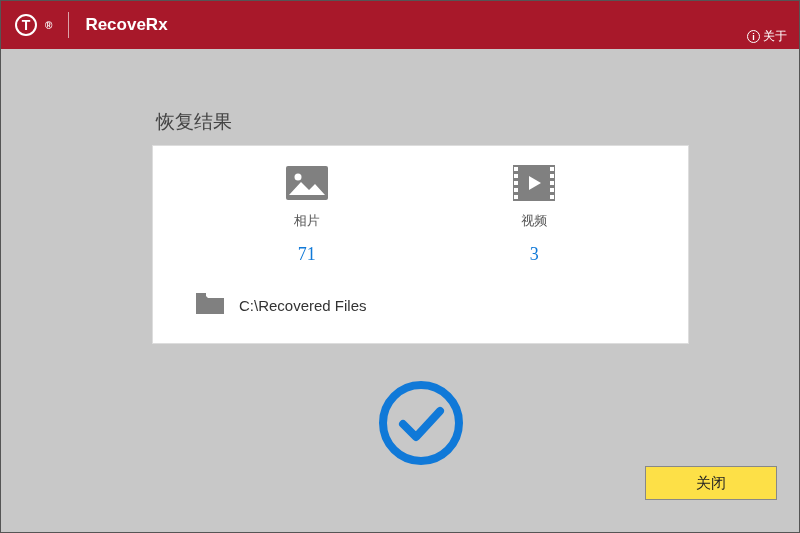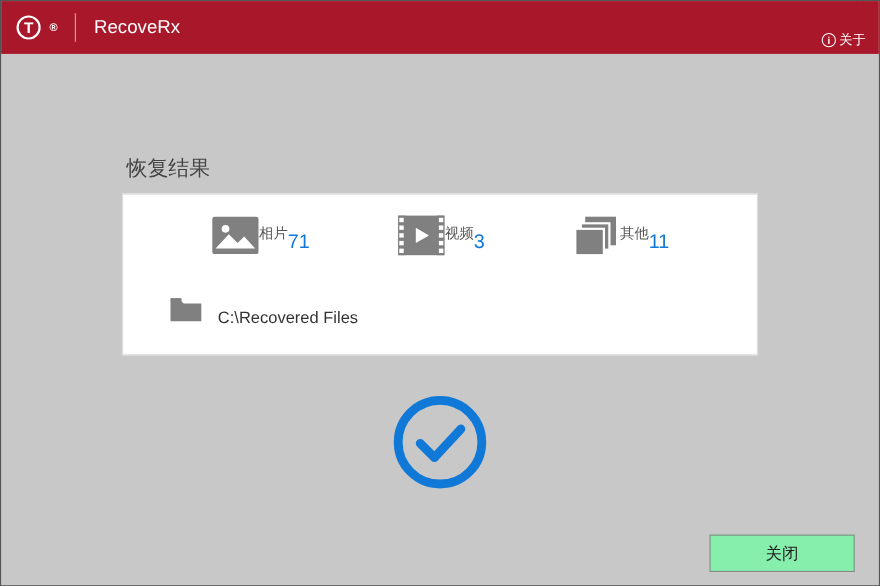--- a/index.html
+++ b/index.html
@@ -53,21 +53,21 @@
     }
     .brand-divider {
       width: 1px;
       height: 26px;
       background: rgba(255,255,255,0.6);
       margin: 0 16px;
     }
     .brand-app {
       color: #fff;
       font-size: 17px;
-      font-weight: 400;
+      font-weight: 700;
       text-align: center;
     }
     .about-link {
       position: absolute;
       right: 12px;
       bottom: 4px;
       color: #fff;
       font-size: 12px;
       display: flex;
       align-items: center;
@@ -88,86 +88,88 @@
     .window-controls {
       position: absolute;
       top: -1px;
       right: 6px;
       color: #333;
       font-size: 11px;
       letter-spacing: 6px;
       line-height: 1;
     }
     .content {
-      padding: 91px 110px 0 110px;
+      padding: 60px 110px 0 110px;
+      margin-left: 41px;
     }
     .section-title {
       font-size: 19px;
       color: #444;
       margin-bottom: 10px;
       padding-left: 4px;
     }
     .results-box {
       background: #fff;
       padding: 18px 40px 24px 40px;
       border: 1px solid #ddd;
     }
     .categories {
       display: flex;
       justify-content: space-around;
       margin-bottom: 26px;
     }
     .cat {
       display: flex;
-      flex-direction: row;
-      align-items: center;
-      cursor: pointer;
+      flex-direction: column;
+      align-items: center;
+      cursor: pointer;
+      font-family: Liberation Serif, serif;
     }
     .cat-icon {
       width: 44px;
       height: 38px;
       margin-bottom: 10px;
       display: flex;
       align-items: center;
       justify-content: center;
     }
     .cat-label {
       font-size: 13px;
       color: #555;
       margin-bottom: 14px;
     }
     .cat-count {
       font-size: 18px;
       color: #1079d8;
     }
     .path-row {
       display: flex;
-      align-items: flex-end;
+      align-items: center;
       padding-left: 2px;
       cursor: pointer;
     }
     .folder-icon {
       margin-right: 14px;
     }
     .path-text {
       font-size: 15px;
       color: #333;
     }
     .success-mark {
       display: flex;
       justify-content: center;
       margin-top: 34px;
     }
     .close-button {
       position: absolute;
-      bottom: 12px;
+      bottom: 32px;
       right: 22px;
       width: 132px;
       height: 34px;
-      background: #86efac;
+      background: #fde047;
       border: 1px solid #888;
       font-size: 15px;
       color: #222;
       cursor: pointer;
       font-family: inherit;
     }
   </style>
 </head>
 <body>
 
@@ -223,33 +225,20 @@
             <rect x="38" y="24" width="4" height="4" fill="#fff"></rect>
             <rect x="38" y="31" width="4" height="4" fill="#fff"></rect>
             <path d="M17 12 L29 19 L17 26 Z" fill="#fff"></path>
           </svg>
         </div>
         <div class="cat-label">视频</div>
         <div class="cat-count">3</div>
       </div>
 
 
-      <div class="cat">
-        <div class="cat-icon">
-          <svg width="44" height="38" viewBox="0 0 44 38">
-            <rect x="12" y="2" width="28" height="26" fill="#808080"></rect>
-            <rect x="7" y="7" width="28" height="26" fill="#fff"></rect>
-            <rect x="9" y="9" width="24" height="22" fill="#808080"></rect>
-            <rect x="2" y="12" width="28" height="26" fill="#fff"></rect>
-            <rect x="4" y="14" width="24" height="22" fill="#808080"></rect>
-          </svg>
-        </div>
-        <div class="cat-label">其他</div>
-        <div class="cat-count">11</div>
-      </div>
 
     </div>
 
     <div class="path-row">
       <span class="folder-icon">
         <svg width="30" height="24" viewBox="0 0 30 24">
           <path d="M1 4 L1 23 L29 23 L29 7 L13 7 L10 4 Z" fill="#808080"></path>
           <rect x="1" y="2" width="10" height="3" fill="#808080"></rect>
         </svg>
       </span>

